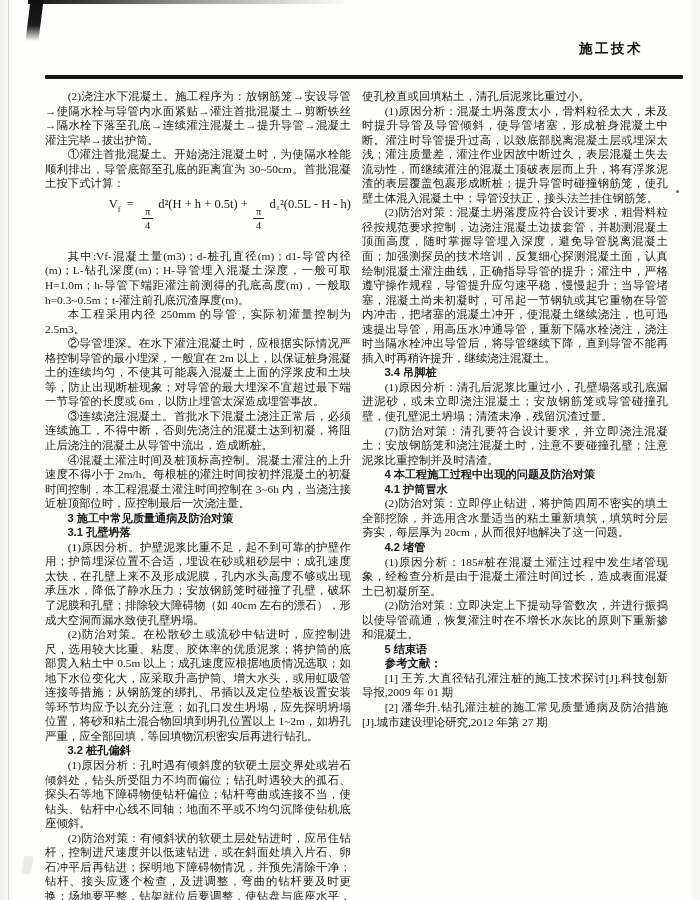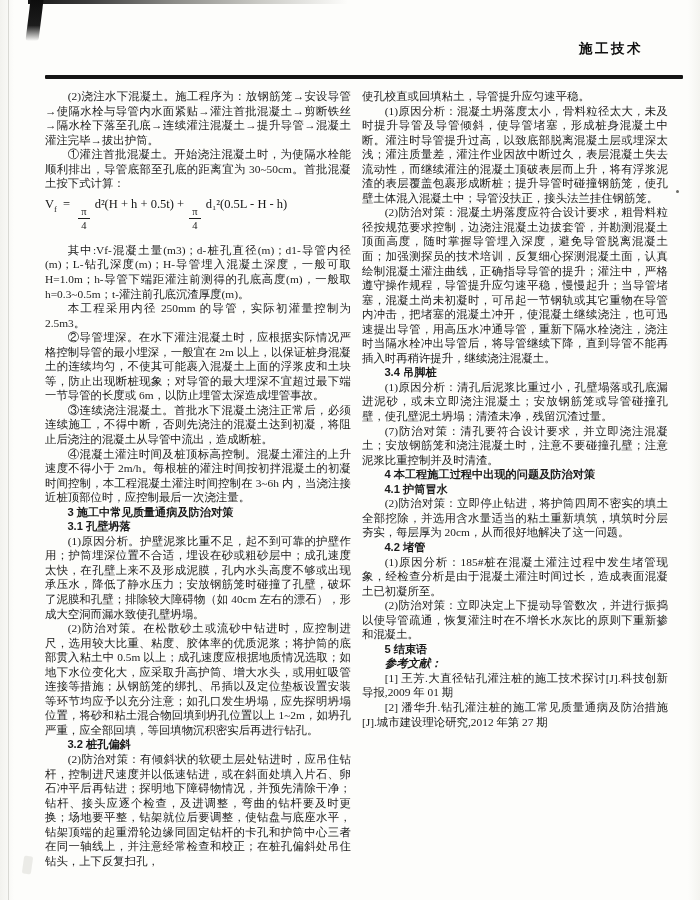--- a/index.html
+++ b/index.html
@@ -26,24 +26,24 @@
   .rule{position:absolute;top:75px;left:45px;width:638px;height:3.5px;background:#151515;border-radius:1px}
   
   .columns{position:absolute;top:89px;left:45px;width:623px;
     display:grid;grid-template-columns:1fr 1fr;column-gap:11px}
   .col{font-size:11.4px;line-height:14.55px;text-align:justify}
   p{margin:0;padding:0}
   .cont{text-indent:0}
   .para{text-indent:2em}
   .h{text-indent:2em;font-weight:700;font-size:11.2px;
      font-family:"Liberation Sans","DejaVu Sans",sans-serif}
-  .ref-head{text-indent:2em;font-weight:700;font-style:italic}
+  .ref-head{text-indent:2em;font-weight:700;}
   .ref{text-indent:2em;}
   
-  .formula{margin:6px 0 12px;text-align:left;font-size:12.5px;white-space:nowrap;color:#161616}
+  .formula{margin:6px 0 18px;text-align:right;font-size:12.5px;white-space:nowrap;color:#161616}
   .formula .frac{display:inline-flex;flex-direction:column;align-items:center;
     vertical-align:-7px;line-height:1.05;font-size:10.5px;margin:0 2px}
   .formula .frac .num{border-bottom:1px solid #1b1b1b;padding:0 3px 1px}
   .formula .frac .den{padding-top:1px}
   .formula sub{font-size:8.5px}
   .formula .eq{margin:0 3px}
 </style>
 </head>
 <body>
 
@@ -83,25 +83,26 @@
       <p class="para">其中:Vf-混凝土量(m3)；d-桩孔直径(m)；d1-导管内径(m)；L-钻孔深度(m)；H-导管埋入混凝土深度，一般可取 H=1.0m；h-导管下端距灌注前测得的孔底高度(m)，一般取 h=0.3~0.5m；t-灌注前孔底沉渣厚度(m)。</p>
       <p class="para">本工程采用内径 250mm 的导管，实际初灌量控制为 2.5m3。</p>
       <p class="para">②导管埋深。在水下灌注混凝土时，应根据实际情况严格控制导管的最小埋深，一般宜在 2m 以上，以保证桩身混凝土的连续均匀，不使其可能裹入混凝土上面的浮浆皮和土块等，防止出现断桩现象；对导管的最大埋深不宜超过最下端一节导管的长度或 6m，以防止埋管太深造成埋管事故。</p>
       <p class="para">③连续浇注混凝土。首批水下混凝土浇注正常后，必须连续施工，不得中断，否则先浇注的混凝土达到初凝，将阻止后浇注的混凝土从导管中流出，造成断桩。</p>
       <p class="para">④混凝土灌注时间及桩顶标高控制。混凝土灌注的上升速度不得小于 2m/h。每根桩的灌注时间按初拌混凝土的初凝时间控制，本工程混凝土灌注时间控制在 3~6h 内，当浇注接近桩顶部位时，应控制最后一次浇注量。</p>
       <p class="h">3 施工中常见质量通病及防治对策</p>
       <p class="h">3.1 孔壁坍落</p>
       <p class="para">(1)原因分析。护壁泥浆比重不足，起不到可靠的护壁作用；护筒埋深位置不合适，埋设在砂或粗砂层中；成孔速度太快，在孔壁上来不及形成泥膜，孔内水头高度不够或出现承压水，降低了静水压力；安放钢筋笼时碰撞了孔壁，破坏了泥膜和孔壁；排除较大障碍物（如 40cm 左右的漂石），形成大空洞而漏水致使孔壁坍塌。</p>
       <p class="para">(2)防治对策。在松散砂土或流砂中钻进时，应控制进尺，选用较大比重、粘度、胶体率的优质泥浆；将护筒的底部贯入粘土中 0.5m 以上；成孔速度应根据地质情况选取；如地下水位变化大，应采取升高护筒、增大水头，或用虹吸管连接等措施；从钢筋笼的绑扎、吊插以及定位垫板设置安装等环节均应予以充分注意；如孔口发生坍塌，应先探明坍塌位置，将砂和粘土混合物回填到坍孔位置以上 1~2m，如坍孔严重，应全部回填，等回填物沉积密实后再进行钻孔。</p>
       <p class="h">3.2 桩孔偏斜</p>
+      <p class="para">(1)原因分析：孔时遇有倾斜度的软硬土层交界处或岩石倾斜处，钻头所受阻力不均而偏位；钻孔时遇较大的孤石、探头石等地下障碍物使钻杆偏位；钻杆弯曲或连接不当，使钻头、钻杆中心线不同轴；地面不平或不均匀沉降使钻机底座倾斜。</p>
       <p class="para">(2)防治对策：有倾斜状的软硬土层处钻进时，应吊住钻杆，控制进尺速度并以低速钻进，或在斜面处填入片石、卵石冲平后再钻进；探明地下障碍物情况，并预先清除干净；钻杆、接头应逐个检查，及进调整，弯曲的钻杆要及时更换；场地要平整，钻架就位后要调整，使钻盘与底座水平，钻架顶端的起重滑轮边缘同固定钻杆的卡孔和护筒中心三者在同一轴线上，并注意经常检查和校正；在桩孔偏斜处吊住钻头，上下反复扫孔，</p>
     </section>
 
     <section class="col">
-      <p class="cont">使孔校直或回填粘土，导管提升应匀速平稳。</p>
+      <p class="cont">使孔校直或回填粘土，清孔后泥浆比重过小。</p>
       <p class="para">(1)原因分析：混凝土坍落度太小，骨料粒径太大，未及时提升导管及导管倾斜，使导管堵塞，形成桩身混凝土中断。灌注时导管提升过高，以致底部脱离混凝土层或埋深太浅；灌注质量差，灌注作业因故中断过久，表层混凝土失去流动性，而继续灌注的混凝土顶破表层而上升，将有浮浆泥渣的表层覆盖包裹形成断桩；提升导管时碰撞钢筋笼，使孔壁土体混入混凝土中；导管没扶正，接头法兰挂住钢筋笼。</p>
       <p class="para">(2)防治对策：混凝土坍落度应符合设计要求，粗骨料粒径按规范要求控制，边浇注混凝土边拔套管，并勘测混凝土顶面高度，随时掌握导管埋入深度，避免导管脱离混凝土面；加强测探员的技术培训，反复细心探测混凝土面，认真绘制混凝土灌注曲线，正确指导导管的提升；灌注中，严格遵守操作规程，导管提升应匀速平稳，慢慢起升；当导管堵塞，混凝土尚未初凝时，可吊起一节钢轨或其它重物在导管内冲击，把堵塞的混凝土冲开，使混凝土继续浇注，也可迅速提出导管，用高压水冲通导管，重新下隔水栓浇注，浇注时当隔水栓冲出导管后，将导管继续下降，直到导管不能再插入时再稍许提升，继续浇注混凝土。</p>
       <p class="h">3.4 吊脚桩</p>
       <p class="para">(1)原因分析：清孔后泥浆比重过小，孔壁塌落或孔底漏进泥砂，或未立即浇注混凝土；安放钢筋笼或导管碰撞孔壁，使孔壁泥土坍塌；清渣未净，残留沉渣过量。</p>
       <p class="para">(7)防治对策：清孔要符合设计要求，并立即浇注混凝土；安放钢筋笼和浇注混凝土时，注意不要碰撞孔壁；注意泥浆比重控制并及时清渣。</p>
       <p class="h">4 本工程施工过程中出现的问题及防治对策</p>
       <p class="h">4.1 护筒冒水</p>
       <p class="para">(2)防治对策：立即停止钻进，将护筒四周不密实的填土全部挖除，并选用含水量适当的粘土重新填筑，填筑时分层夯实，每层厚为 20cm，从而很好地解决了这一问题。</p>
       <p class="h">4.2 堵管</p>
       <p class="para">(1)原因分析：185#桩在混凝土灌注过程中发生堵管现象，经检查分析是由于混凝土灌注时间过长，造成表面混凝土已初凝所至。</p>

